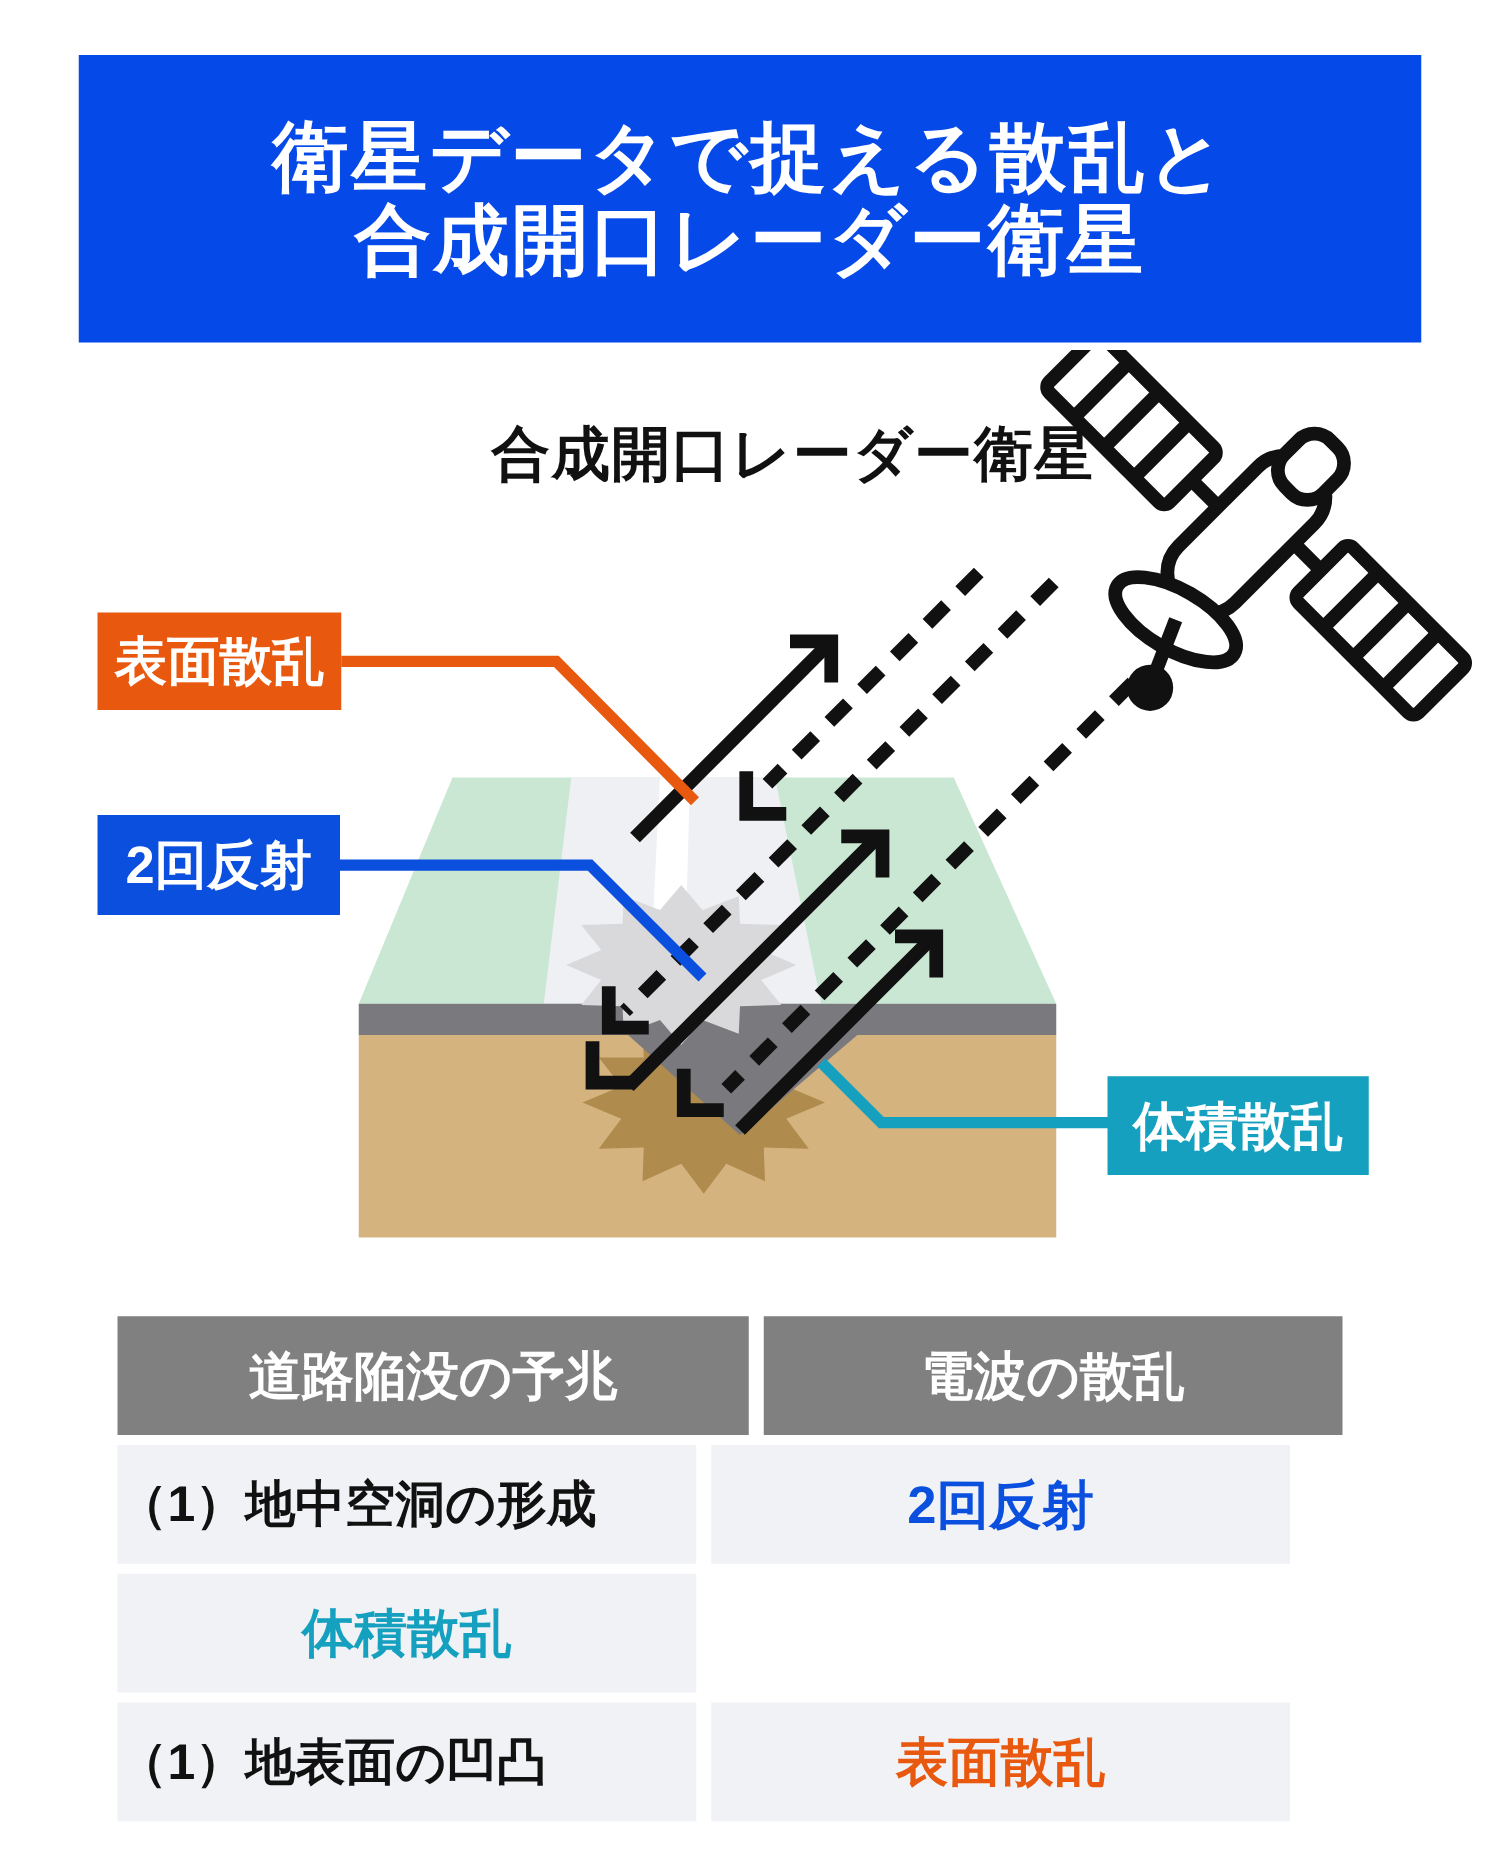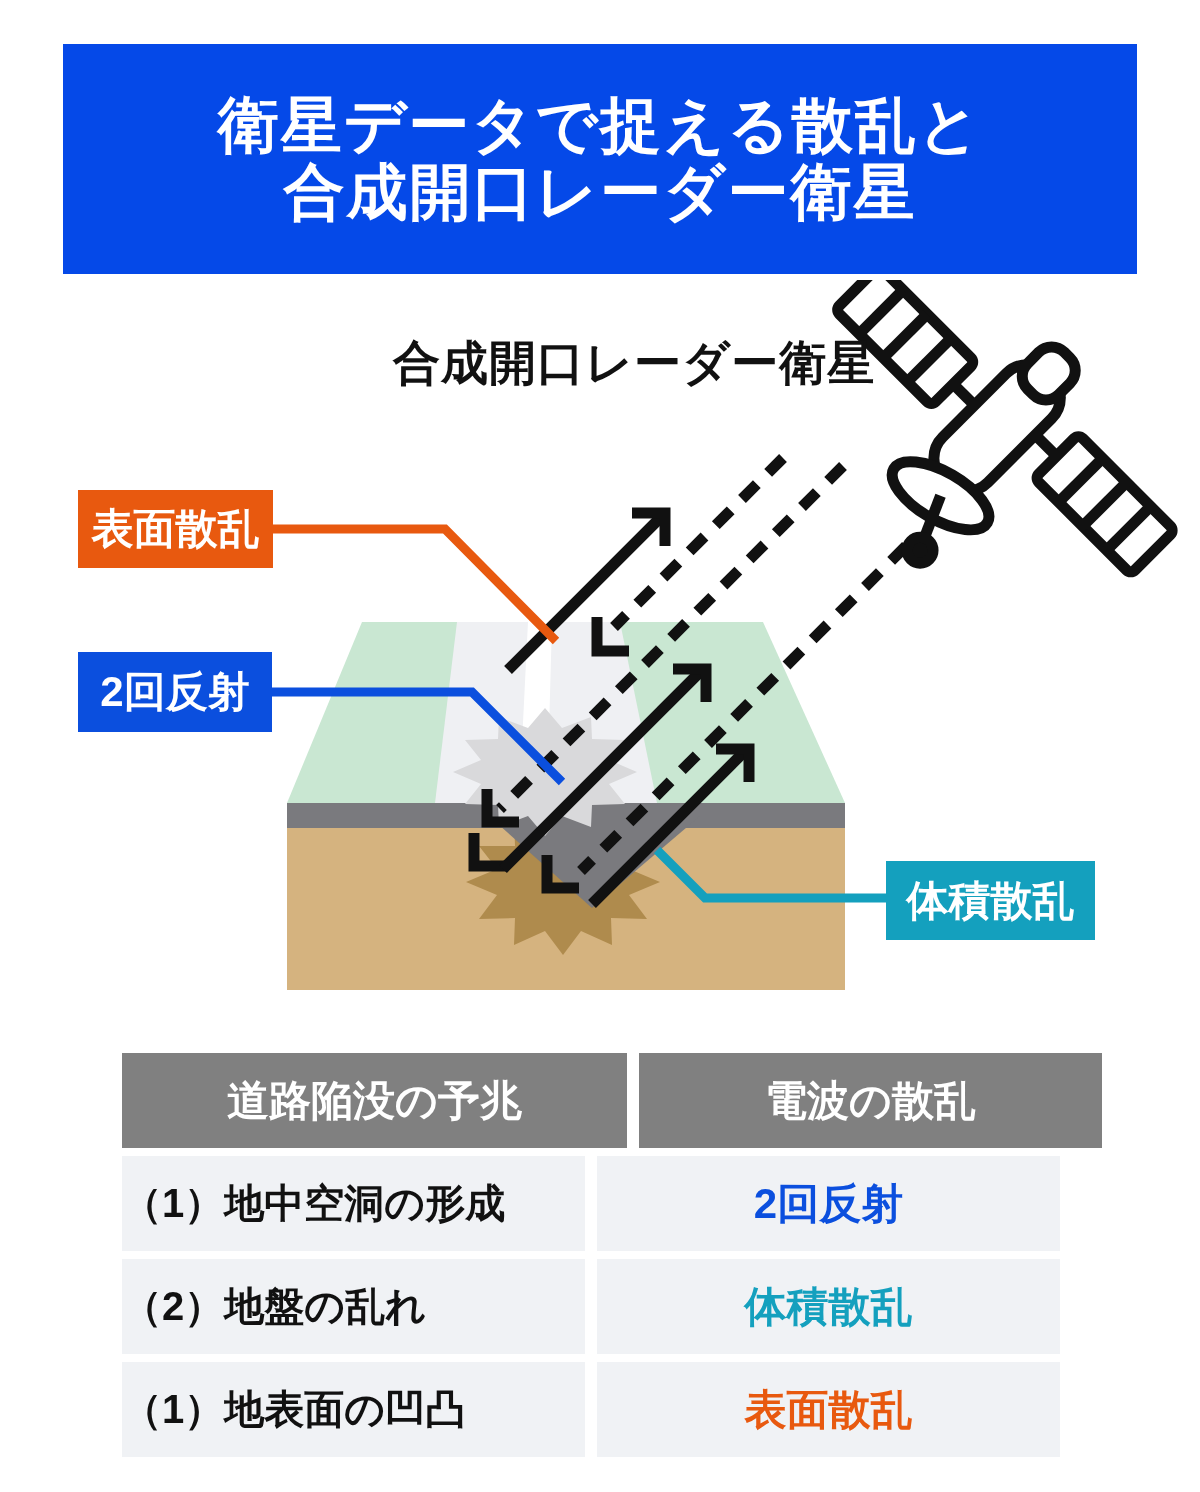--- a/index.html
+++ b/index.html
@@ -23,21 +23,21 @@
   }
   .callout{
     position:absolute;display:flex;align-items:center;justify-content:center;
     color:#ffffff;font-size:42px;font-weight:900;white-space:nowrap;
   }
   .callout.surface{left:78px;top:210px;width:195px;height:78px;background:#E8590F;}
   .callout.bounce{left:78px;top:372px;width:194px;height:80px;background:#0B4FDE;}
   .callout.volume{left:886px;top:581px;width:209px;height:79px;background:#14A0BE;}
 
   
-  .table{position:absolute;left:122px;top:1053px;width:980px;}
+  .table{position:absolute;left:94px;top:1053px;width:980px;}
   .t-row{display:flex;gap:12px;margin-bottom:8px;}
   .t-cell{height:95px;display:flex;align-items:center;}
   .t-cell.left{width:505px;}
   .t-cell.right{width:463px;justify-content:center;}
   .t-head{background:#808080;color:#ffffff;font-size:42px;font-weight:900;justify-content:center;}
   .t-body{background:#F0F2F5;}
   .t-body.left{width:463px;font-size:40px;font-weight:900;color:#111111;}
   .t-body.right{font-size:42px;font-weight:900;}
   .c-bounce{color:#0B4FDE;}
   .c-volume{color:#14A0BE;}
@@ -131,21 +131,20 @@
   <div class="table">
     <div class="t-row">
       <div class="t-cell left t-head">道路陥没の予兆</div>
       <div class="t-cell right t-head">電波の散乱</div>
     </div>
     <div class="t-row">
       <div class="t-cell t-body left">（1）地中空洞の形成</div>
       <div class="t-cell t-body right c-bounce">2回反射</div>
     </div>
     <div class="t-row">
-      <div class="t-cell t-body left">（2）地盤の乱れ</div>
       <div class="t-cell t-body right c-volume">体積散乱</div>
     </div>
     <div class="t-row">
       <div class="t-cell t-body left">（1）地表面の凹凸</div>
       <div class="t-cell t-body right c-surface">表面散乱</div>
     </div>
   </div>
 
 </div>
 

